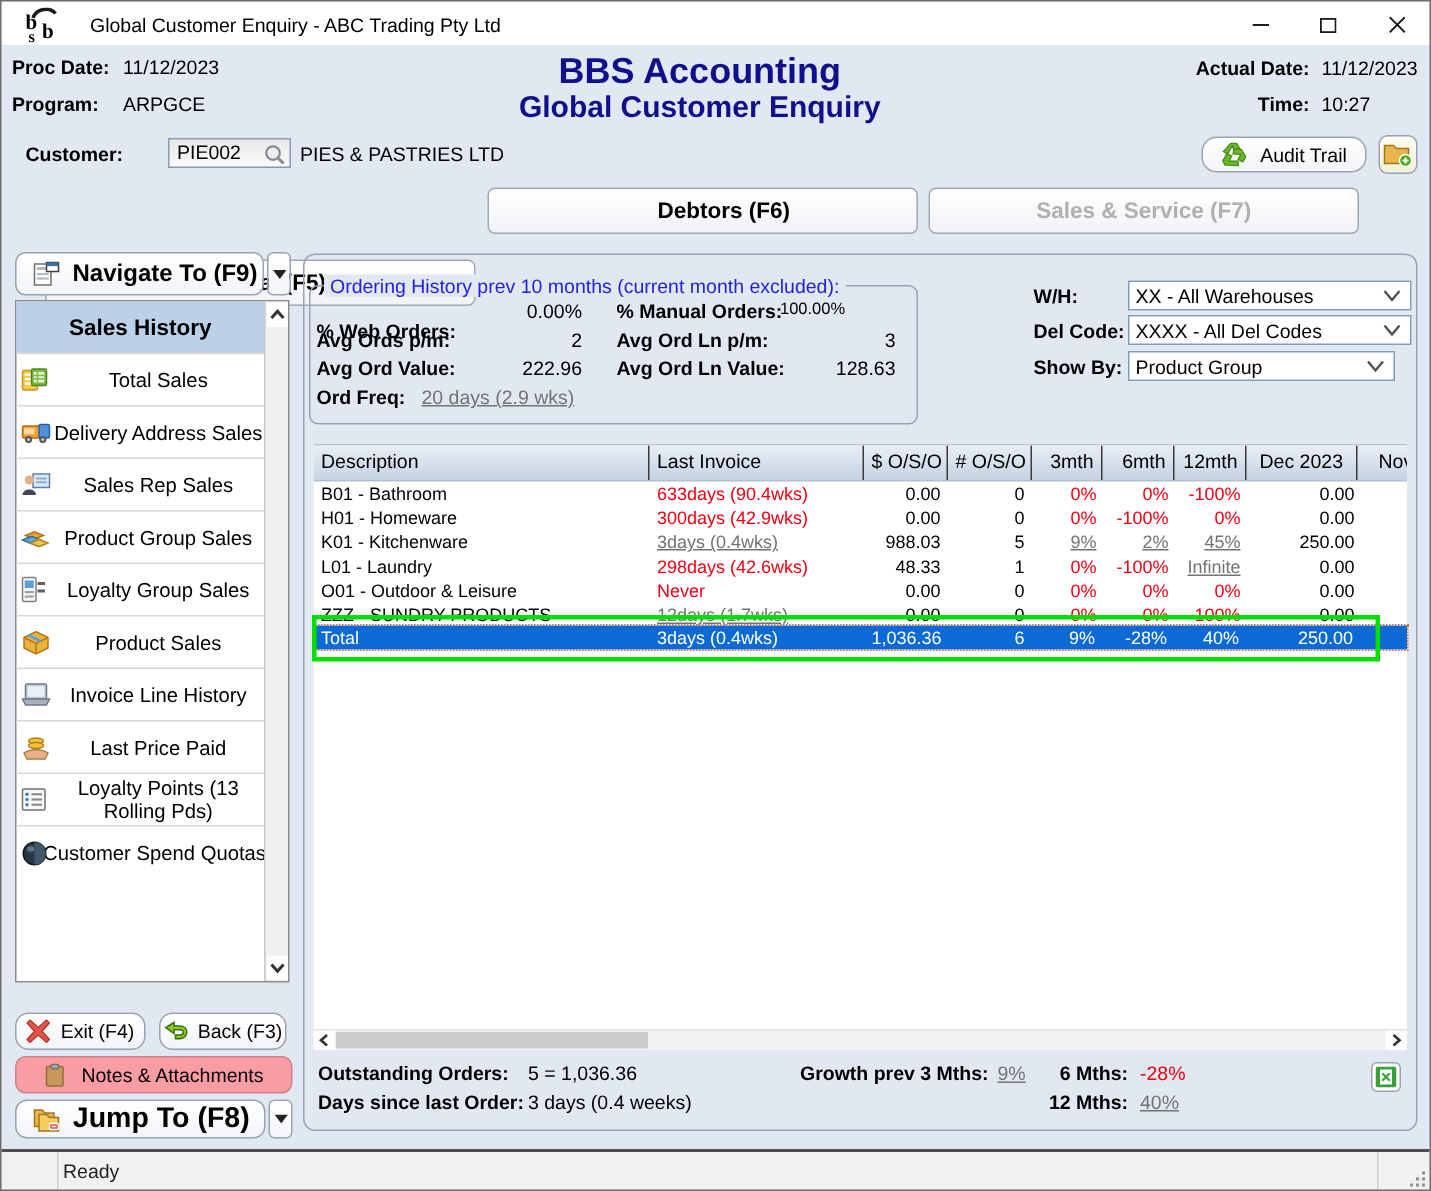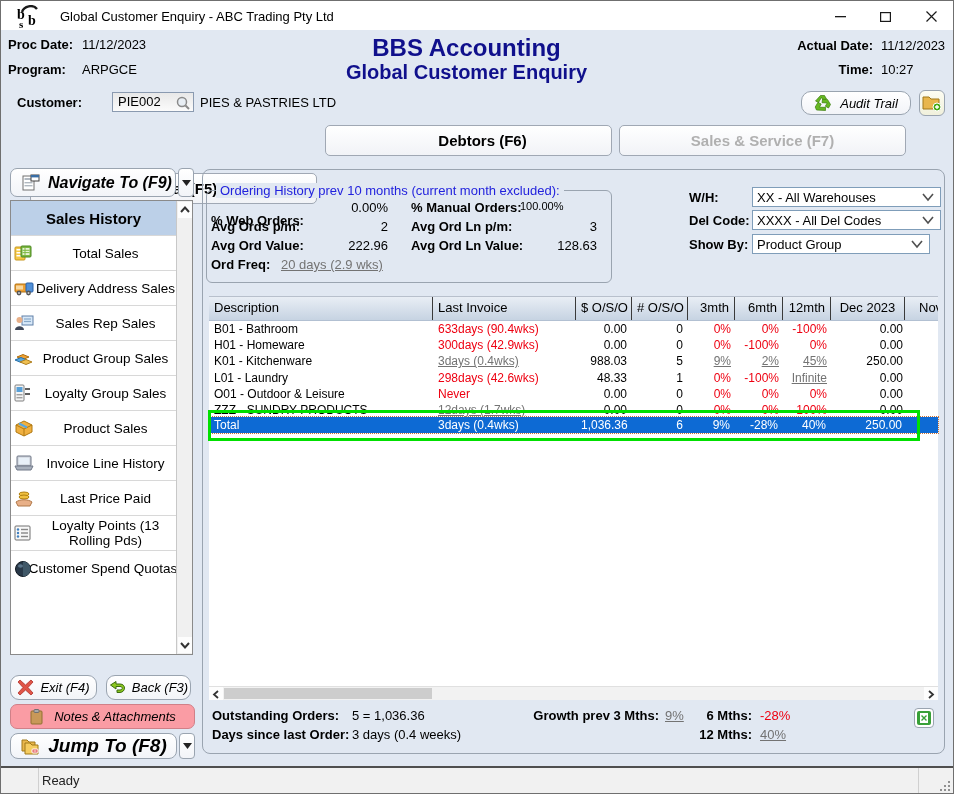--- a/index.html
+++ b/index.html
@@ -13,21 +13,21 @@
 
 
 #frame { position:absolute; left:0; top:0; width:954px; height:794px; border:1px solid #6f6f6f; z-index:50; pointer-events:none; }
 #titlebar { position:absolute; left:1px; top:1px; width:952px; height:29px; background:#ffffff; }
 #titletext { position:absolute; left:59px; top:8px; font-size:13px; color:#000; }
 
 
 #hdr { position:absolute; left:1px; top:30px; width:952px; height:764px; background:#e1e8f2; }
 
 
-.btn { position:absolute; background:linear-gradient(#ffffff,#f2f4f8); border:1px solid #9aa4b0; border-radius:8px; display:flex; align-items:center; justify-content:center;font-style:italic; }
+.btn { position:absolute; background:linear-gradient(#ffffff,#f2f4f8); border:1px solid #9aa4b0; border-radius:8px; display:flex; align-items:center; justify-content:center; }
 
 .tabbtn { position:absolute; top:125px; height:31px; width:287px; background:linear-gradient(#ffffff,#f1f3f7); border:1px solid #a0a8b4; border-radius:5px; text-align:center; line-height:29px; font-weight:bold; font-size:15px; }
 
 
 #navlist { position:absolute; left:10px; top:200px; width:183px; height:455px; background:#fff; border:1px solid #8a8a8a; }
 .navitem { position:relative; width:165px; height:35px; border-bottom:1px solid #d8d8d8; display:flex; align-items:center; justify-content:center; font-size:13.5px; text-align:center; line-height:15px; padding-left:24px; white-space:nowrap; }
 .navitem svg { position:absolute; left:3px; top:50%; margin-top:-9px; }
 #sbtrack { position:absolute; right:0; top:0; width:16px; height:453px; background:#f0f0f0; border-left:1px solid #c8c8c8; }
 
 

